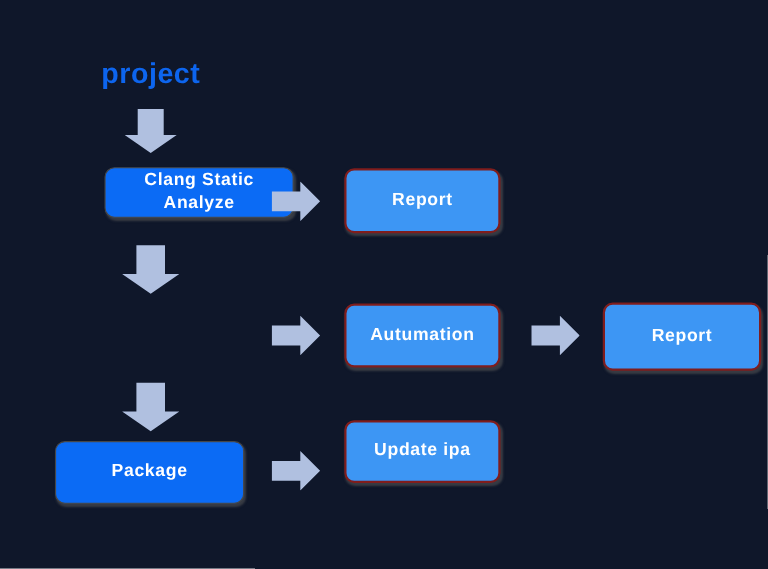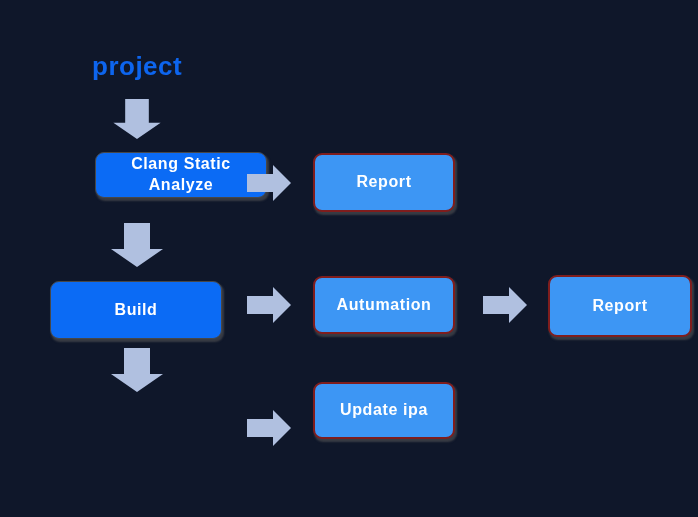--- a/index.html
+++ b/index.html
@@ -97,21 +97,20 @@
   </div>
 
   <div class="node secondary" id="node-report1">Report</div>
 
   <div class="arrow" id="arrow-d2">
     <svg width="52" height="46" viewBox="0 0 52 44" aria-hidden="true">
       <polygon points="13,0 39,0 39,26 52,26 26,44 0,26 13,26" fill="currentColor"></polygon>
     </svg>
   </div>
 
-  <div class="node primary" id="node-build">Build</div>
 
   <div class="arrow" id="arrow-r2">
     <svg width="44" height="36" viewBox="0 0 44 36" aria-hidden="true">
       <polygon points="0,9 26,9 26,0 44,18 26,36 26,27 0,27" fill="currentColor"></polygon>
     </svg>
   </div>
 
   <div class="node secondary" id="node-autumation">Autumation</div>
 
   <div class="arrow" id="arrow-r3">
@@ -121,20 +120,21 @@
   </div>
 
   <div class="node secondary" id="node-report2">Report</div>
 
   <div class="arrow" id="arrow-d3">
     <svg width="52" height="46" viewBox="0 0 52 44" aria-hidden="true">
       <polygon points="13,0 39,0 39,26 52,26 26,44 0,26 13,26" fill="currentColor"></polygon>
     </svg>
   </div>
 
+  <div class="node primary" id="node-package">Package</div>
 
   <div class="arrow" id="arrow-r4">
     <svg width="44" height="36" viewBox="0 0 44 36" aria-hidden="true">
       <polygon points="0,9 26,9 26,0 44,18 26,36 26,27 0,27" fill="currentColor"></polygon>
     </svg>
   </div>
 
   <div class="node secondary" id="node-updateipa">Update ipa</div>
 
 </div>

